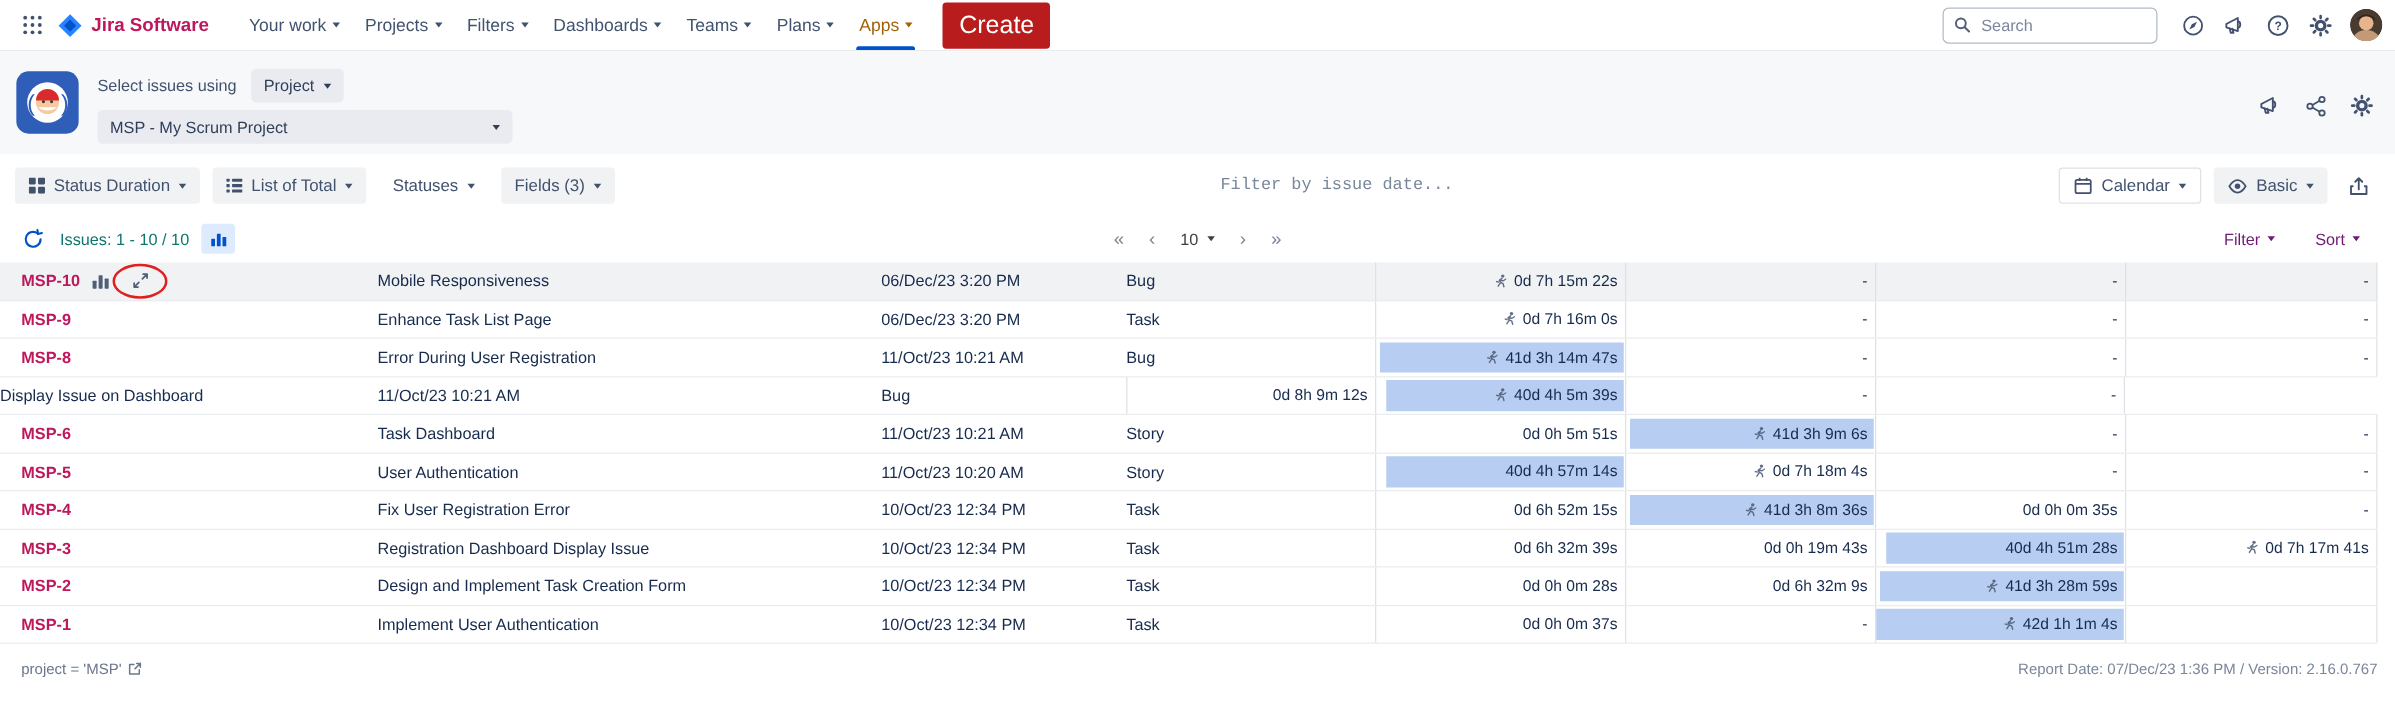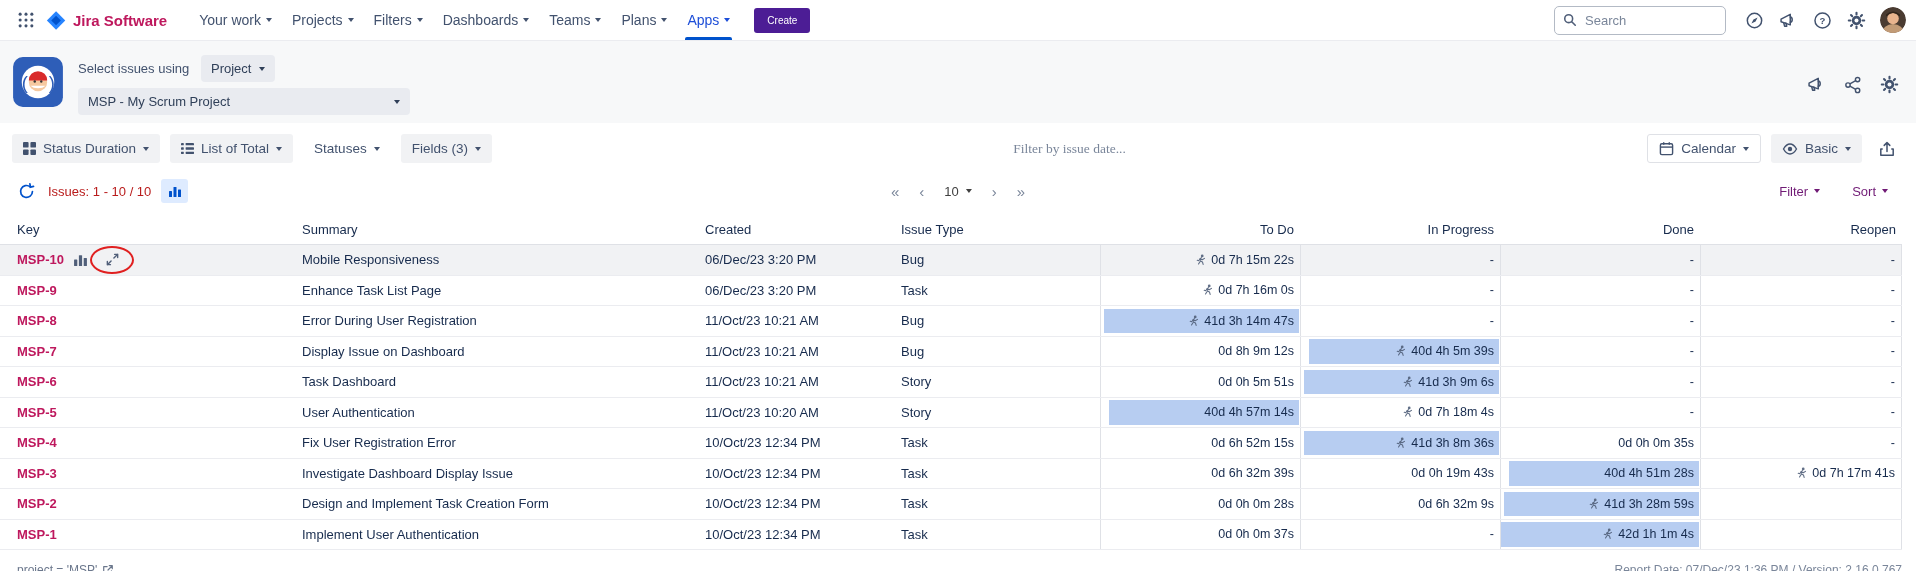--- a/index.html
+++ b/index.html
@@ -17,24 +17,24 @@
     border-bottom:1px solid #ebecf0;background:#fff;}
   .icon-button{width:28px;height:28px;display:flex;align-items:center;justify-content:center;
     border-radius:50%;cursor:pointer;flex:none;}
   .appswitcher{margin-right:6px;}
   .brand{display:flex;align-items:center;gap:6px;margin-right:22px;cursor:pointer;}
   .brand-name{font-size:15px;font-weight:600;color:#be185d;white-space:nowrap;}
   .primary-nav{display:flex;align-self:stretch;}
   .nav-item{display:flex;align-items:center;padding:0 10px;font-size:14px;color:#42526e;
     cursor:pointer;position:relative;white-space:nowrap;}
   .nav-item .caret{margin-left:5px;}
-  .nav-item.active{color:#1d4ed8;}
+  .nav-item.active{color:#a16207;}
   .nav-item.active::after{content:"";position:absolute;left:8px;right:8px;bottom:0;height:3px;
     background:#0052cc;border-radius:2px 2px 0 0;}
-  .create-btn{margin-left:14px;background:#4c1d95;color:#fff;font-size:10px;font-weight:500;
+  .create-btn{margin-left:14px;background:#b91c1c;color:#fff;font-size:20px;font-weight:500;
     border:none;border-radius:3px;padding:7px 13px;cursor:pointer;font-family:inherit;text-align:right;}
   .nav-right{margin-left:auto;display:flex;align-items:center;gap:6px;}
   .search-box{display:flex;align-items:center;gap:6px;width:172px;height:29px;
     border:1.5px solid #b3bac5;border-radius:5px;padding:0 8px;box-sizing:border-box;
     margin-right:8px;background:#fff;}
   .search-box input{border:none;outline:none;font-size:13px;color:#3b82f6;width:100%;background:transparent;font-family:inherit;}
   .search-box input::placeholder{color:#7a869a;}
   .avatar{width:26px;height:26px;border-radius:50%;overflow:hidden;cursor:pointer;flex:none;margin-left:4px;}
 
   
@@ -49,28 +49,28 @@
   .panel-actions > span{cursor:pointer;}
 
   
   .toolbar{display:flex;align-items:center;padding:11px 14px 9px 12px;gap:10px;background:#fff;}
   .tb-btn{display:inline-flex;align-items:center;gap:7px;background:#f1f2f4;border:none;border-radius:3px;
     height:29px;padding:0 11px;font-size:13.5px;color:#42526e;cursor:pointer;font-family:inherit;white-space:nowrap;}
   .tb-btn.plain{background:transparent;}
   .tb-btn.outline{background:#fff;border:1px solid #dfe1e6;}
   .date-filter{flex:1;display:flex;justify-content:center;}
   .date-filter input{border:none;background:transparent;font-size:13.5px;color:#172b4d;text-align:center;
-    width:260px;outline:none;font-family:Liberation Serif, serif;}
+    width:260px;outline:none;font-family:Liberation Mono, monospace;}
   .date-filter input::placeholder{color:#7a869a;}
   .export-btn{width:30px;height:28px;display:flex;align-items:center;justify-content:center;cursor:pointer;}
 
   
   .pagerow{display:flex;align-items:center;padding:0 14px;height:38px;position:relative;}
   .refresh{width:24px;height:24px;display:flex;align-items:center;justify-content:center;cursor:pointer;}
-  .issues-label{font-size:13px;color:#b91c1c;margin:0 10px;white-space:nowrap;}
+  .issues-label{font-size:13px;color:#0f766e;margin:0 10px;white-space:nowrap;}
   .chart-toggle{width:27px;height:24px;background:#deebff;border-radius:3px;display:flex;align-items:center;
     justify-content:center;cursor:pointer;}
   .page-controls{position:absolute;left:50%;transform:translateX(-50%);display:flex;align-items:center;
     gap:20px;font-size:15px;color:#7a869a;}
   .pg{cursor:pointer;user-select:none;}
   .page-size{display:flex;align-items:center;gap:7px;font-size:13px;color:#404040;cursor:pointer;}
   .page-right{margin-left:auto;display:flex;gap:32px;font-size:13px;color:#701a75;margin-right:14px;}
   .pr-item{display:flex;align-items:center;gap:6px;cursor:pointer;}
 
   
@@ -375,30 +375,20 @@
       <span class="caret"></span>
     </span>
     <span class="pr-item">
       <span>Sort</span>
       <span class="caret"></span>
     </span>
   </div>
 </div>
 
 <div class="table">
-  <div class="t-row t-head">
-      <div class="cell key-h">Key</div>
-      <div class="cell">Summary</div>
-      <div class="cell">Created</div>
-      <div class="cell">Issue Type</div>
-      <div class="cell num">To Do</div>
-      <div class="cell num">In Progress</div>
-      <div class="cell num">Done</div>
-      <div class="cell num">Reopen</div>
-    </div>
   <div>
       <div class="t-row body selected">
     <div class="cell key-cell">
       <a class="key-link">MSP-10</a>
       <span class="row-icons" style="display: inline-flex;">
         <span class="row-icon">
           <svg width="15" height="15" viewBox="0 0 14 14" fill="#505f79">
                 <rect x="1" y="7" width="3" height="6" rx="0.5"></rect>
                 <rect x="5.5" y="3" width="3" height="10" rx="0.5"></rect>
                 <rect x="10" y="5.5" width="3" height="7.5" rx="0.5"></rect>
@@ -519,24 +509,20 @@
           </span>
     </div>
     <div class="cell dur last">
 
       <span class="dur-content">
             <span class="dur-text">-</span>
           </span>
     </div>
   </div>
       <div class="t-row body">
-    <div class="cell key-cell">
-      <a class="key-link">MSP-7</a>
-
-    </div>
     <div class="cell">Display Issue on Dashboard</div>
     <div class="cell">11/Oct/23 10:21 AM</div>
     <div class="cell">Bug</div>
     <div class="cell dur">
 
       <span class="dur-content">
             <span class="dur-text">0d 8h 9m 12s</span>
           </span>
     </div>
     <div class="cell dur">
@@ -679,21 +665,21 @@
       <span class="dur-content">
             <span class="dur-text">-</span>
           </span>
     </div>
   </div>
       <div class="t-row body">
     <div class="cell key-cell">
       <a class="key-link">MSP-3</a>
 
     </div>
-    <div class="cell">Investigate Dashboard Display Issue</div>
+    <div class="cell">Registration Dashboard Display Issue</div>
     <div class="cell">10/Oct/23 12:34 PM</div>
     <div class="cell">Task</div>
     <div class="cell dur">
 
       <span class="dur-content">
             <span class="dur-text">0d 6h 32m 39s</span>
           </span>
     </div>
     <div class="cell dur">
 

